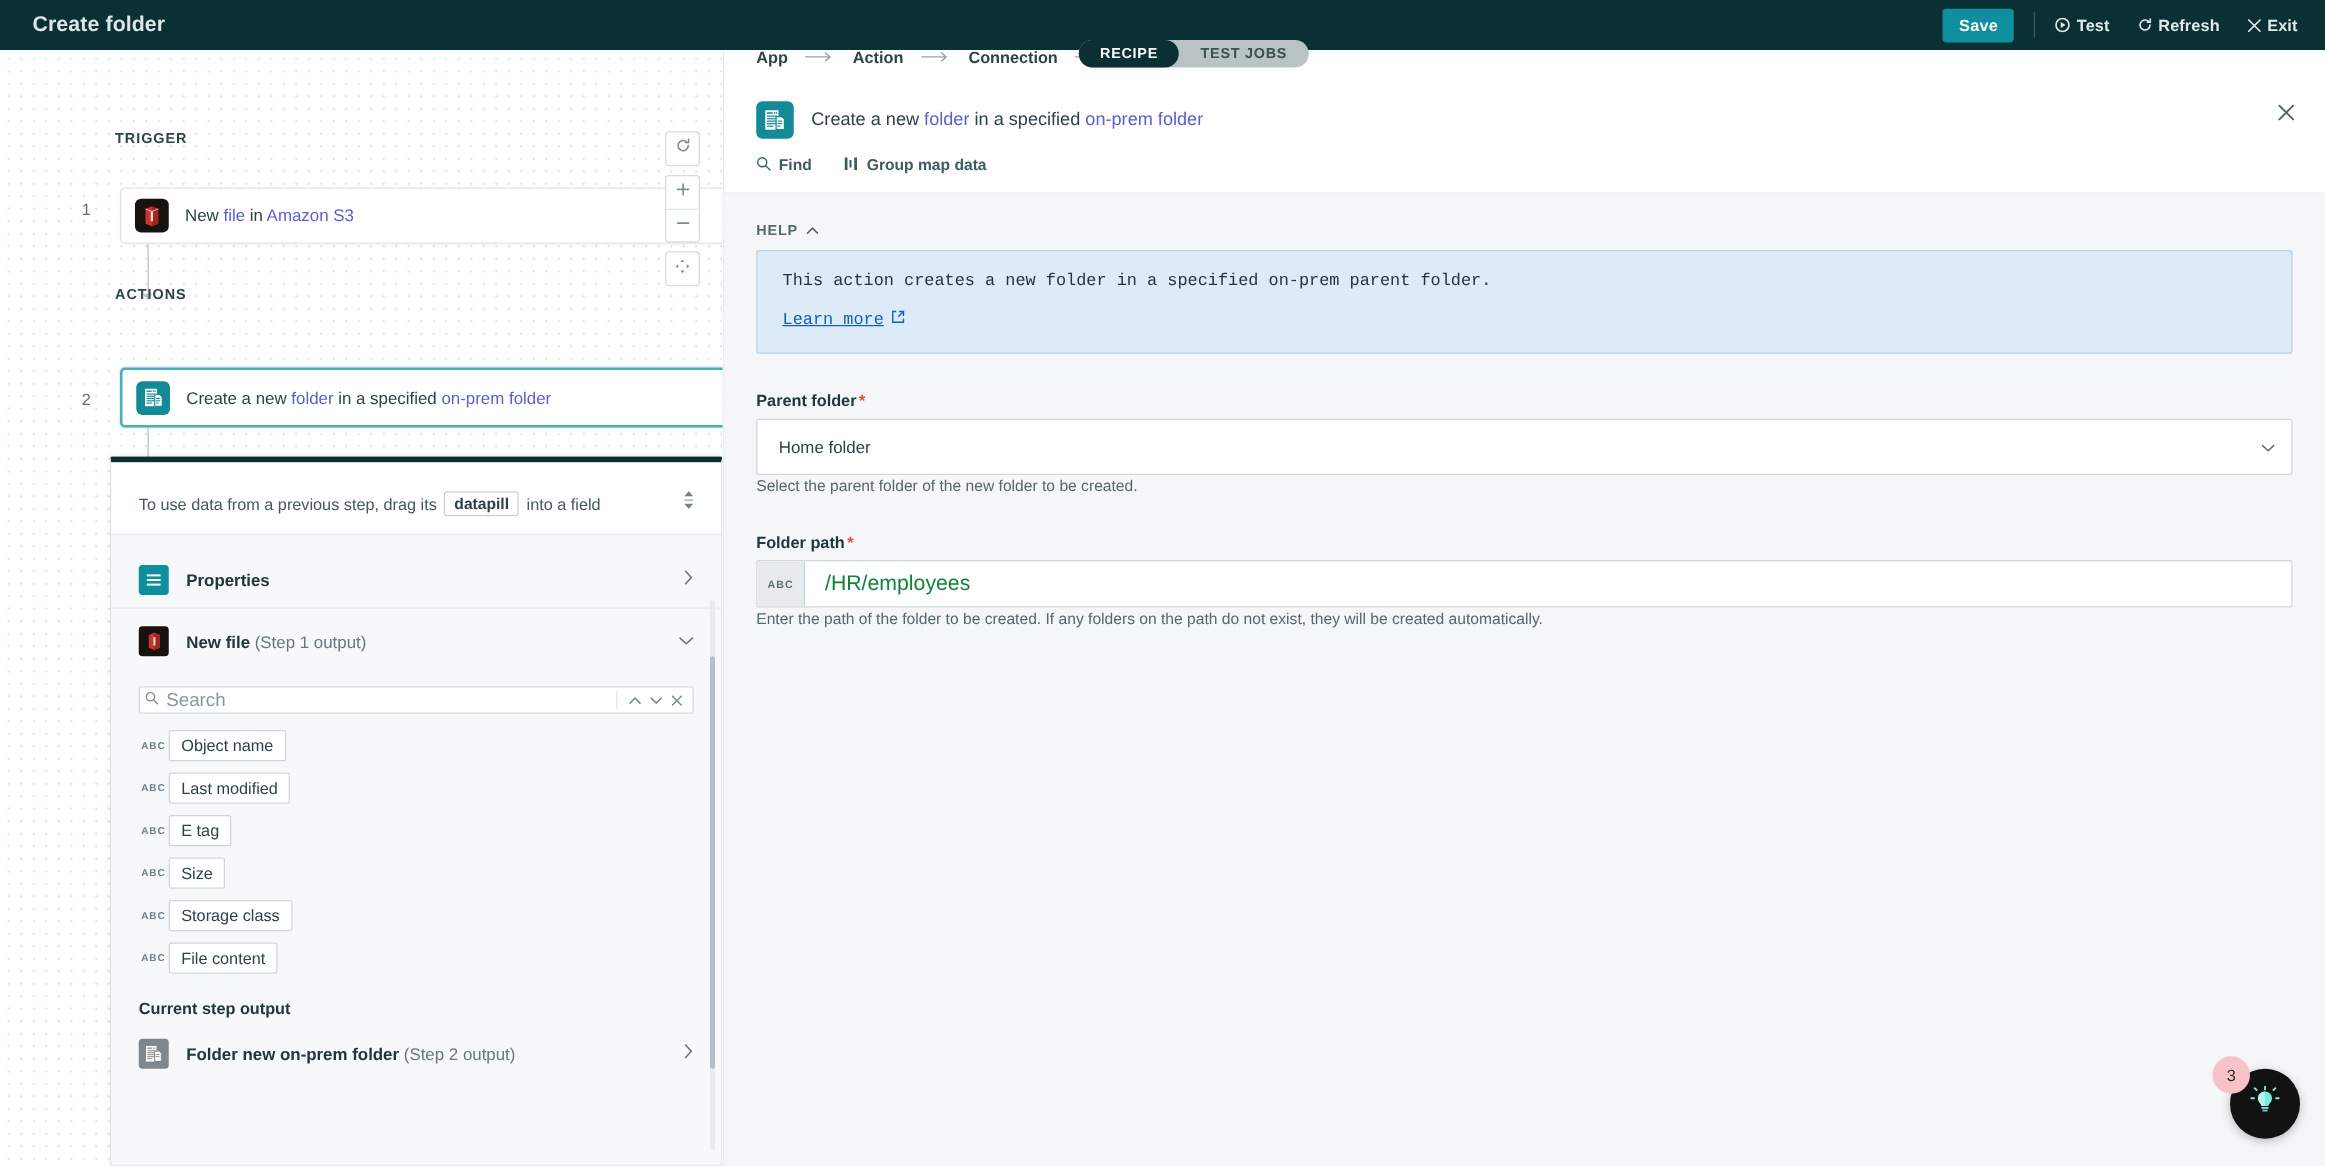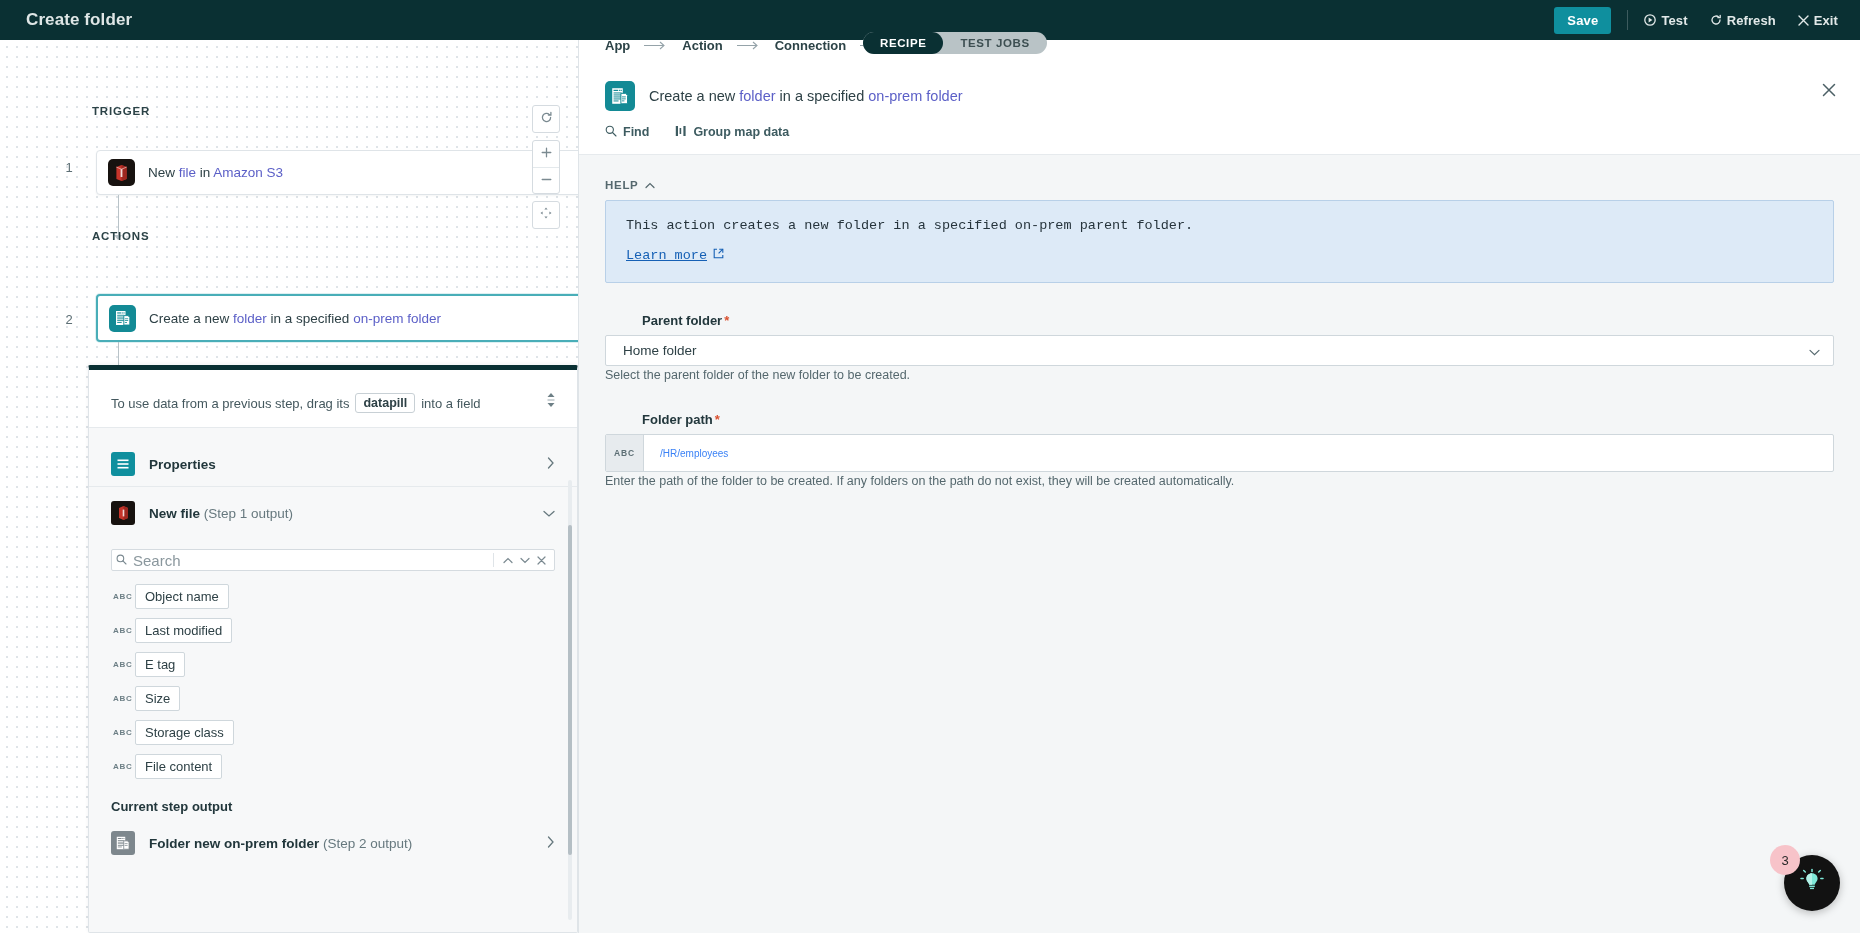--- a/index.html
+++ b/index.html
@@ -238,44 +238,44 @@
     font-family: Liberation Mono, monospace;
   }
   .help-text { font-size: 13.5px; color: #26343c; }
   .help-link {
     display: inline-flex; align-items: center; gap: 6px; margin-top: 15px;
     color: #1560b5; font-size: 13.5px; text-decoration: underline; cursor: pointer;
   }
 
   .field { margin-top: 30px; }
   .field-label {
-    font-size: 13px; font-weight: 700; color: #22373c; margin-bottom: 7px; margin-left: 37px;
+    font-size: 13px; font-weight: 700; color: #22373c; margin-bottom: 7px;
   }
   .req { color: #d9502f; margin-left: 2px; }
   .select-ctl {
-    height: 31px; background: #ffffff; border: 1px solid #cfd7dc; border-radius: 2px;
+    height: 45px; background: #ffffff; border: 1px solid #cfd7dc; border-radius: 2px;
     display: flex; align-items: center; cursor: pointer; position: relative;
   }
   .select-val { font-size: 13.5px; color: #2e4146; margin-left: 17px; }
   .select-chev { margin-left: auto; margin-right: 13px; color: #55686e; }
   .field-hint { font-size: 12.5px; color: #55686e; margin-top: 2px; }
 
   .text-ctl {
     height: 38px; background: #ffffff; border: 1px solid #cfd7dc; border-radius: 2px;
     display: flex; align-items: stretch; overflow: hidden;
   }
   .text-prefix {
     width: 38px; background: #e7ebee; border-right: 1px solid #cfd7dc;
     display: flex; align-items: center; justify-content: center;
     font-size: 8.5px; font-weight: 700; letter-spacing: .8px; color: #5d6f75;
     flex: 0 0 auto;
   }
   .text-val {
-    flex: 1 1 auto; display: flex; align-items: center; font-size: 10px;
-    color: #3b82f6; padding-left: 16px;
+    flex: 1 1 auto; display: flex; align-items: center; font-size: 17px;
+    color: #15803d; padding-left: 16px;
   }
 
   
   .fab {
     position: absolute; right: 20px; bottom: 22px; width: 56px; height: 56px;
     border-radius: 50%; background: #121212; display: flex; align-items: center;
     justify-content: center; cursor: pointer; z-index: 60;
     box-shadow: 0 2px 8px rgba(0,0,0,.25);
   }
   .fab-badge {

